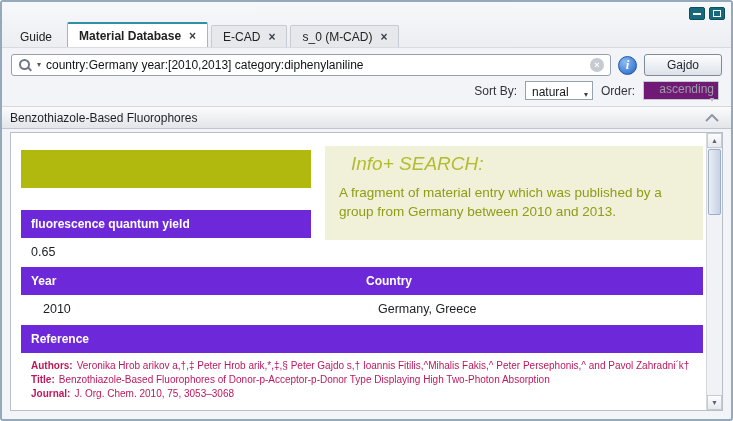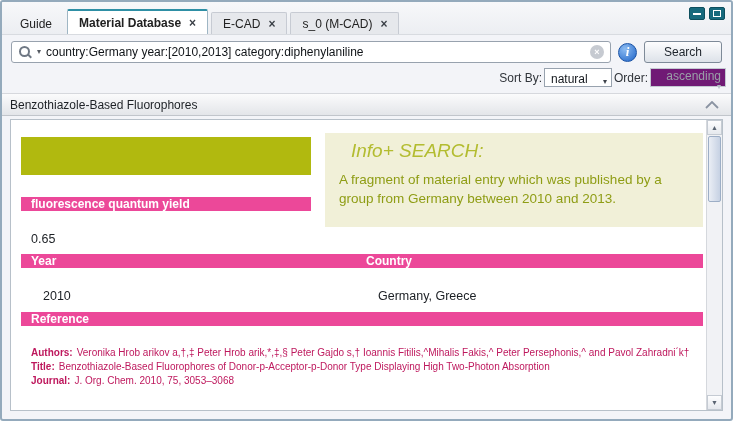--- a/index.html
+++ b/index.html
@@ -11,21 +11,21 @@
     background: #f3f4f8;
     border: 2px solid #94aabc;
     border-radius: 3px;
     overflow: hidden;
     display: flex; flex-direction: column;
   }
 
   
   .tabbar {
     display: flex; align-items: flex-end;
-    height: 33px; padding: 3px 6px 0 6px;
+    height: 46px; padding: 3px 6px 0 6px;
     background: linear-gradient(#f7f8fa, #eceef2);
     border-bottom: 1px solid #d8dbe0;
   }
   .tabs { display: flex; align-items: flex-end; gap: 3px; flex: 1; }
   .tab {
     display: inline-flex; align-items: center; gap: 8px;
     height: 22px; padding: 0 11px;
     font-size: 12px; color: #222;
     background: #e6e8ec; border: 1px solid #c7cbd3; border-bottom: none;
     border-radius: 2px 2px 0 0; cursor: default; white-space: nowrap;
@@ -81,22 +81,22 @@
   }
   .searchbtn {
     flex: 0 0 auto; width: 78px; height: 22px;
     border: 1px solid #7e8a98; border-radius: 3px;
     background: linear-gradient(#fdfdfe, #dde2e9);
     font: 12px "Liberation Sans", sans-serif; color: #1d242c;
   }
 
   
   .sortrow {
-    display: flex; align-items: center; justify-content: flex-end; gap: 2px;
-    padding: 1px 5px 6px 9px; font-size: 12px; color: #30343a;
+    display: flex; align-items: center; justify-content: flex-end; gap: 8px;
+    padding: 1px 12px 6px 9px; font-size: 12px; color: #30343a;
   }
   .dropdown {
     display: flex; align-items: flex-end; justify-content: space-between;
     width: 68px; height: 19px; border: 1px solid #98a2ae; background: #fff;
     padding: 0 4px 0 6px; font-size: 12px; color: #15191e;
   }
   .dd-arrow { font-size: 8px; color: #3e434b; line-height: 1; }
   .dropdown.disabled { width: 76px; color: #9aa0a8; background: #701a75; border-color: #c3c9d1; flex-direction: column; }
   .dropdown.disabled .dd-arrow { color: #b6bdc6; }
 
@@ -120,21 +120,21 @@
 
   .infobox {
     position: absolute; left: 314px; top: 13px; width: 378px; height: 94px;
     background: #f1f0d8; padding: 7px 14px;
   }
   .infobox .ib-title { font: italic 19px "Liberation Sans", sans-serif; color: #b3bc30; margin-bottom: 9px; margin-left: 12px; }
   .infobox .ib-body { font-size: 13.5px; line-height: 1.4; color: #8f9d15; }
 
   .bar {
     position: absolute; display: flex; align-items: center;
-    height: 14px; background: #ec4899;
+    height: 28px; background: #6d28d9;
     color: #fff; font-weight: bold; font-size: 12px;
   }
   .fqy-bar { left: 10px; top: 77px; width: 290px; padding-left: 10px; }
   .fqy-value { position: absolute; left: 20px; top: 112px; font-size: 12.5px; color: #1b1f24; }
 
   .yc-bar { left: 10px; top: 134px; width: 682px; }
   .yc-values {
     position: absolute; left: 22px; top: 164px; width: 682px; height: 24px;
     display: flex; align-items: center; font-size: 12.5px; color: #1b1f24;
   }
@@ -206,21 +206,21 @@
   <div class="searchrow">
     <div class="searchbox">
       <span class="mag"></span>
       <span class="caret-mini">▾</span>
       <input class="search-input" value="country:Germany year:[2010,2013] category:diphenylaniline" style="">
       <span class="clearbtn">×</span>
     </div>
     <div class="infobtn">
       <span>i</span>
     </div>
-    <button class="searchbtn">Search</button>
+    <button class="searchbtn">Gajdo</button>
   </div>
 
   <div class="sortrow">
     <span>Sort By:</span>
     <div class="dropdown">
       <span>natural</span>
       <span class="dd-arrow">▾</span>
     </div>
     <span>Order:</span>
     <div class="dropdown disabled">

